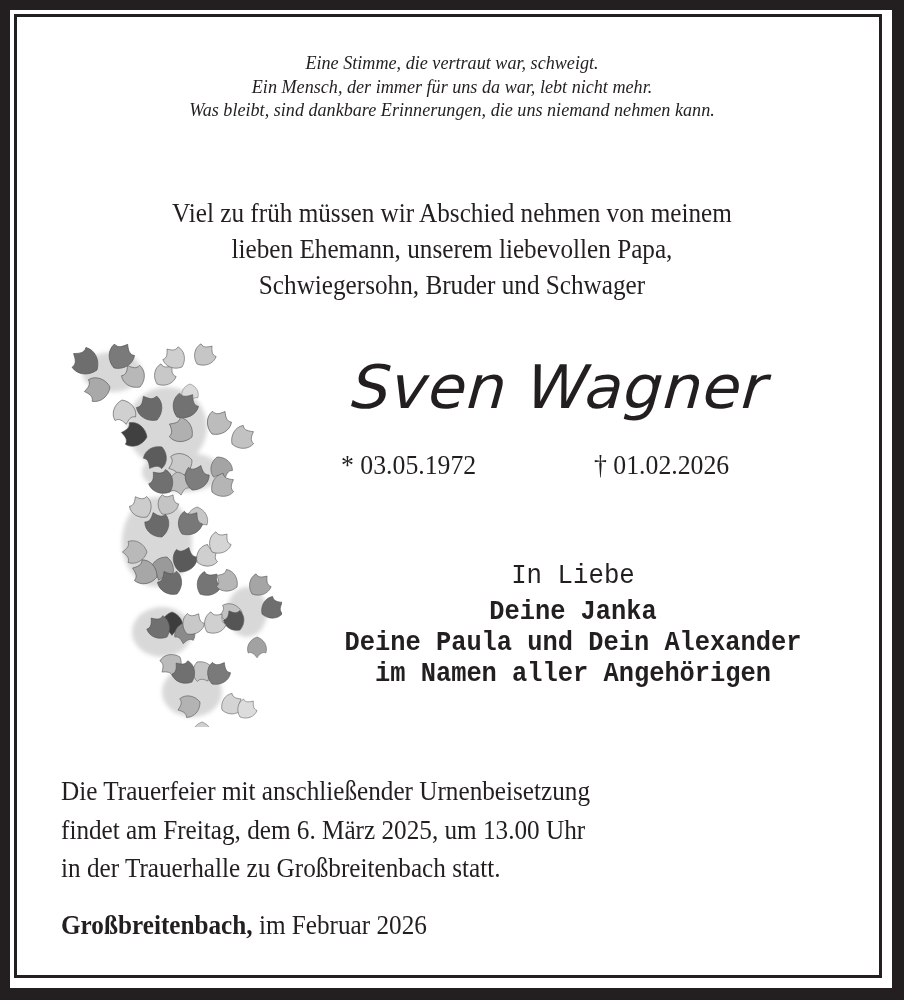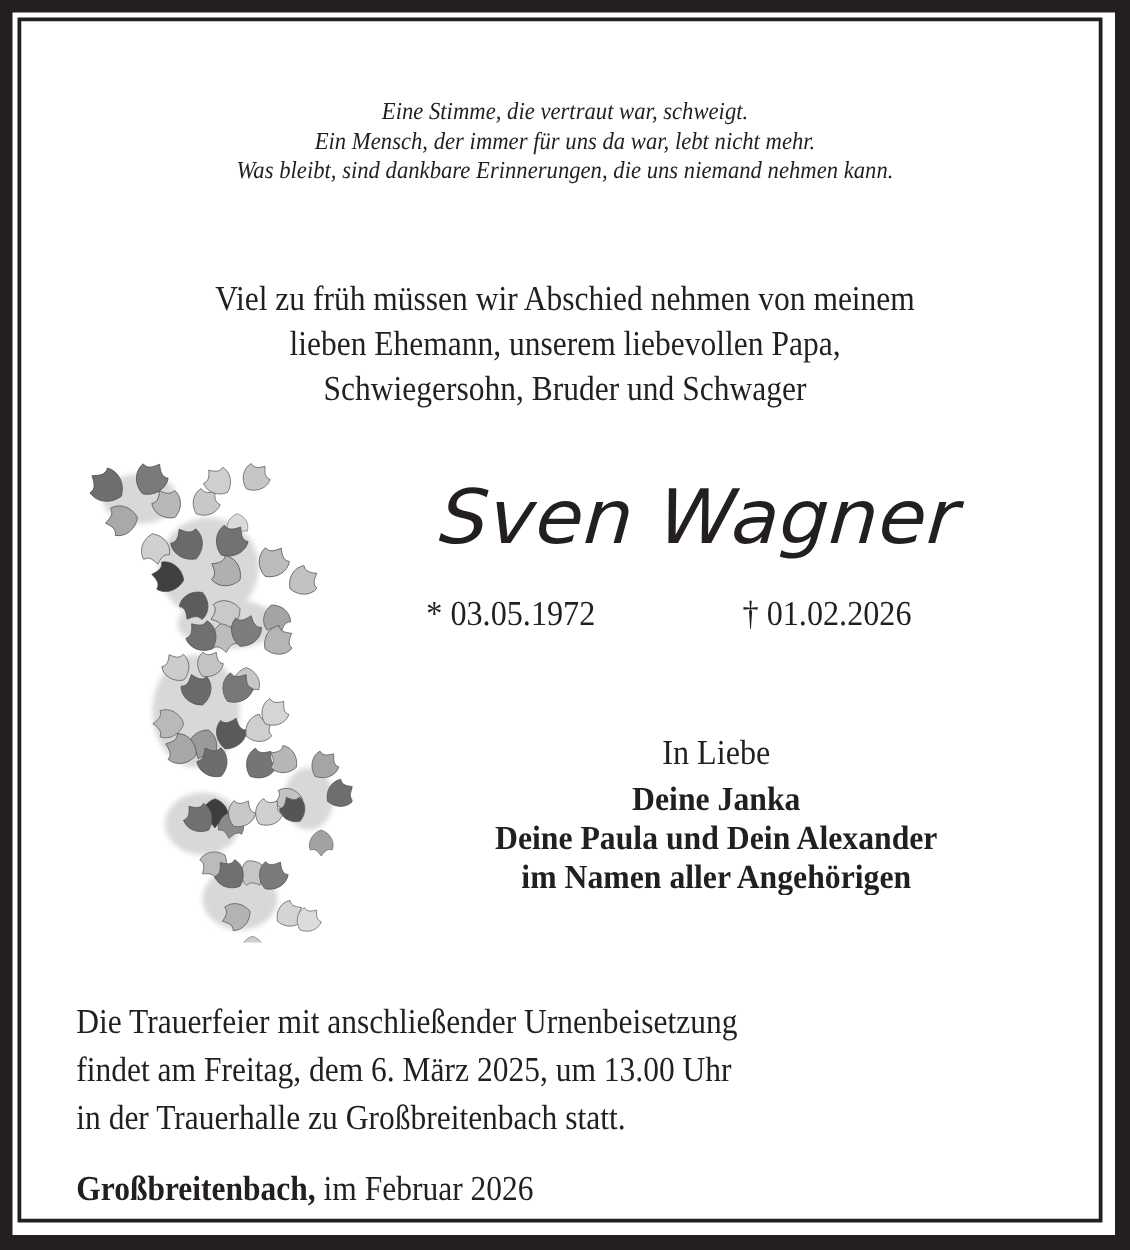--- a/index.html
+++ b/index.html
@@ -1,29 +1,29 @@
 <!DOCTYPE html>
 <html><head>
   <meta charset="utf-8">
   <style>
     html, body { margin: 0; padding: 0; }
     body { width: 904px; height: 1000px; background: #231f20; position: relative; overflow: hidden; font-family: "Liberation Serif", serif; color: #231f20; }
     .outer-gap { position: absolute; left: 10px; top: 10px; width: 882px; height: 978px; background: #ffffff; }
     .inner-line { position: absolute; left: 14px; top: 14px; width: 868px; height: 964px; border: 3px solid #231f20; box-sizing: border-box; background: #ffffff; }
-    .content { position: absolute; left: 17px; top: 29px; width: 870px; height: 966px; }
+    .content { position: absolute; left: 17px; top: 2px; width: 870px; height: 966px; }
     .abs { position: absolute; margin: 0; }
     .poem { left: 0; top: 49px; width: 870px; text-align: center; font-style: italic; font-size: 19.5px; line-height: 23.5px; transform: scaleX(0.93); transform-origin: center; }
     .poem div { white-space: nowrap; }
     .intro { left: 0; top: 193px; width: 870px; text-align: center; font-size: 28px; line-height: 36px; transform: scaleX(0.9); transform-origin: center; }
     .intro div { white-space: nowrap; }
     .name { left: 278px; top: 350px; width: 530px; text-align: center; font-family: "DejaVu Sans", sans-serif; font-style: oblique; font-size: 60px; line-height: 70px; letter-spacing: 0.5px; transform: scaleX(1.03) skewX(-4deg); transform-origin: center; white-space: nowrap; }
     .date { top: 445px; font-size: 28px; line-height: 36px; white-space: nowrap; transform: scaleX(0.92); transform-origin: left; }
     .birth { left: 324px; }
     .death { left: 577px; }
-    .signoff { left: 288px; top: 557px; width: 536px; text-align: center; }
+    .signoff { left: 288px; top: 557px; width: 536px; text-align: center; font-family: Liberation Mono, monospace; }
     .inliebe { font-size: 28px; line-height: 34px; transform: scaleX(0.92); margin-bottom: 4px; }
     .family { font-weight: bold; font-size: 27px; line-height: 31px; transform: scaleX(0.94); }
     .family div, .inliebe { white-space: nowrap; }
     .funeral { left: 44px; top: 770px; font-size: 28px; line-height: 38.5px; transform: scaleX(0.9); transform-origin: left; }
     .funeral div { white-space: nowrap; }
     .place { left: 44px; top: 905px; font-size: 28px; line-height: 36px; white-space: nowrap; transform: scaleX(0.9); transform-origin: left; }
     .place b { font-weight: bold; }
     .ivy { left: 45px; top: 330px; width: 220px; height: 395px; }
   </style>
 </head>

